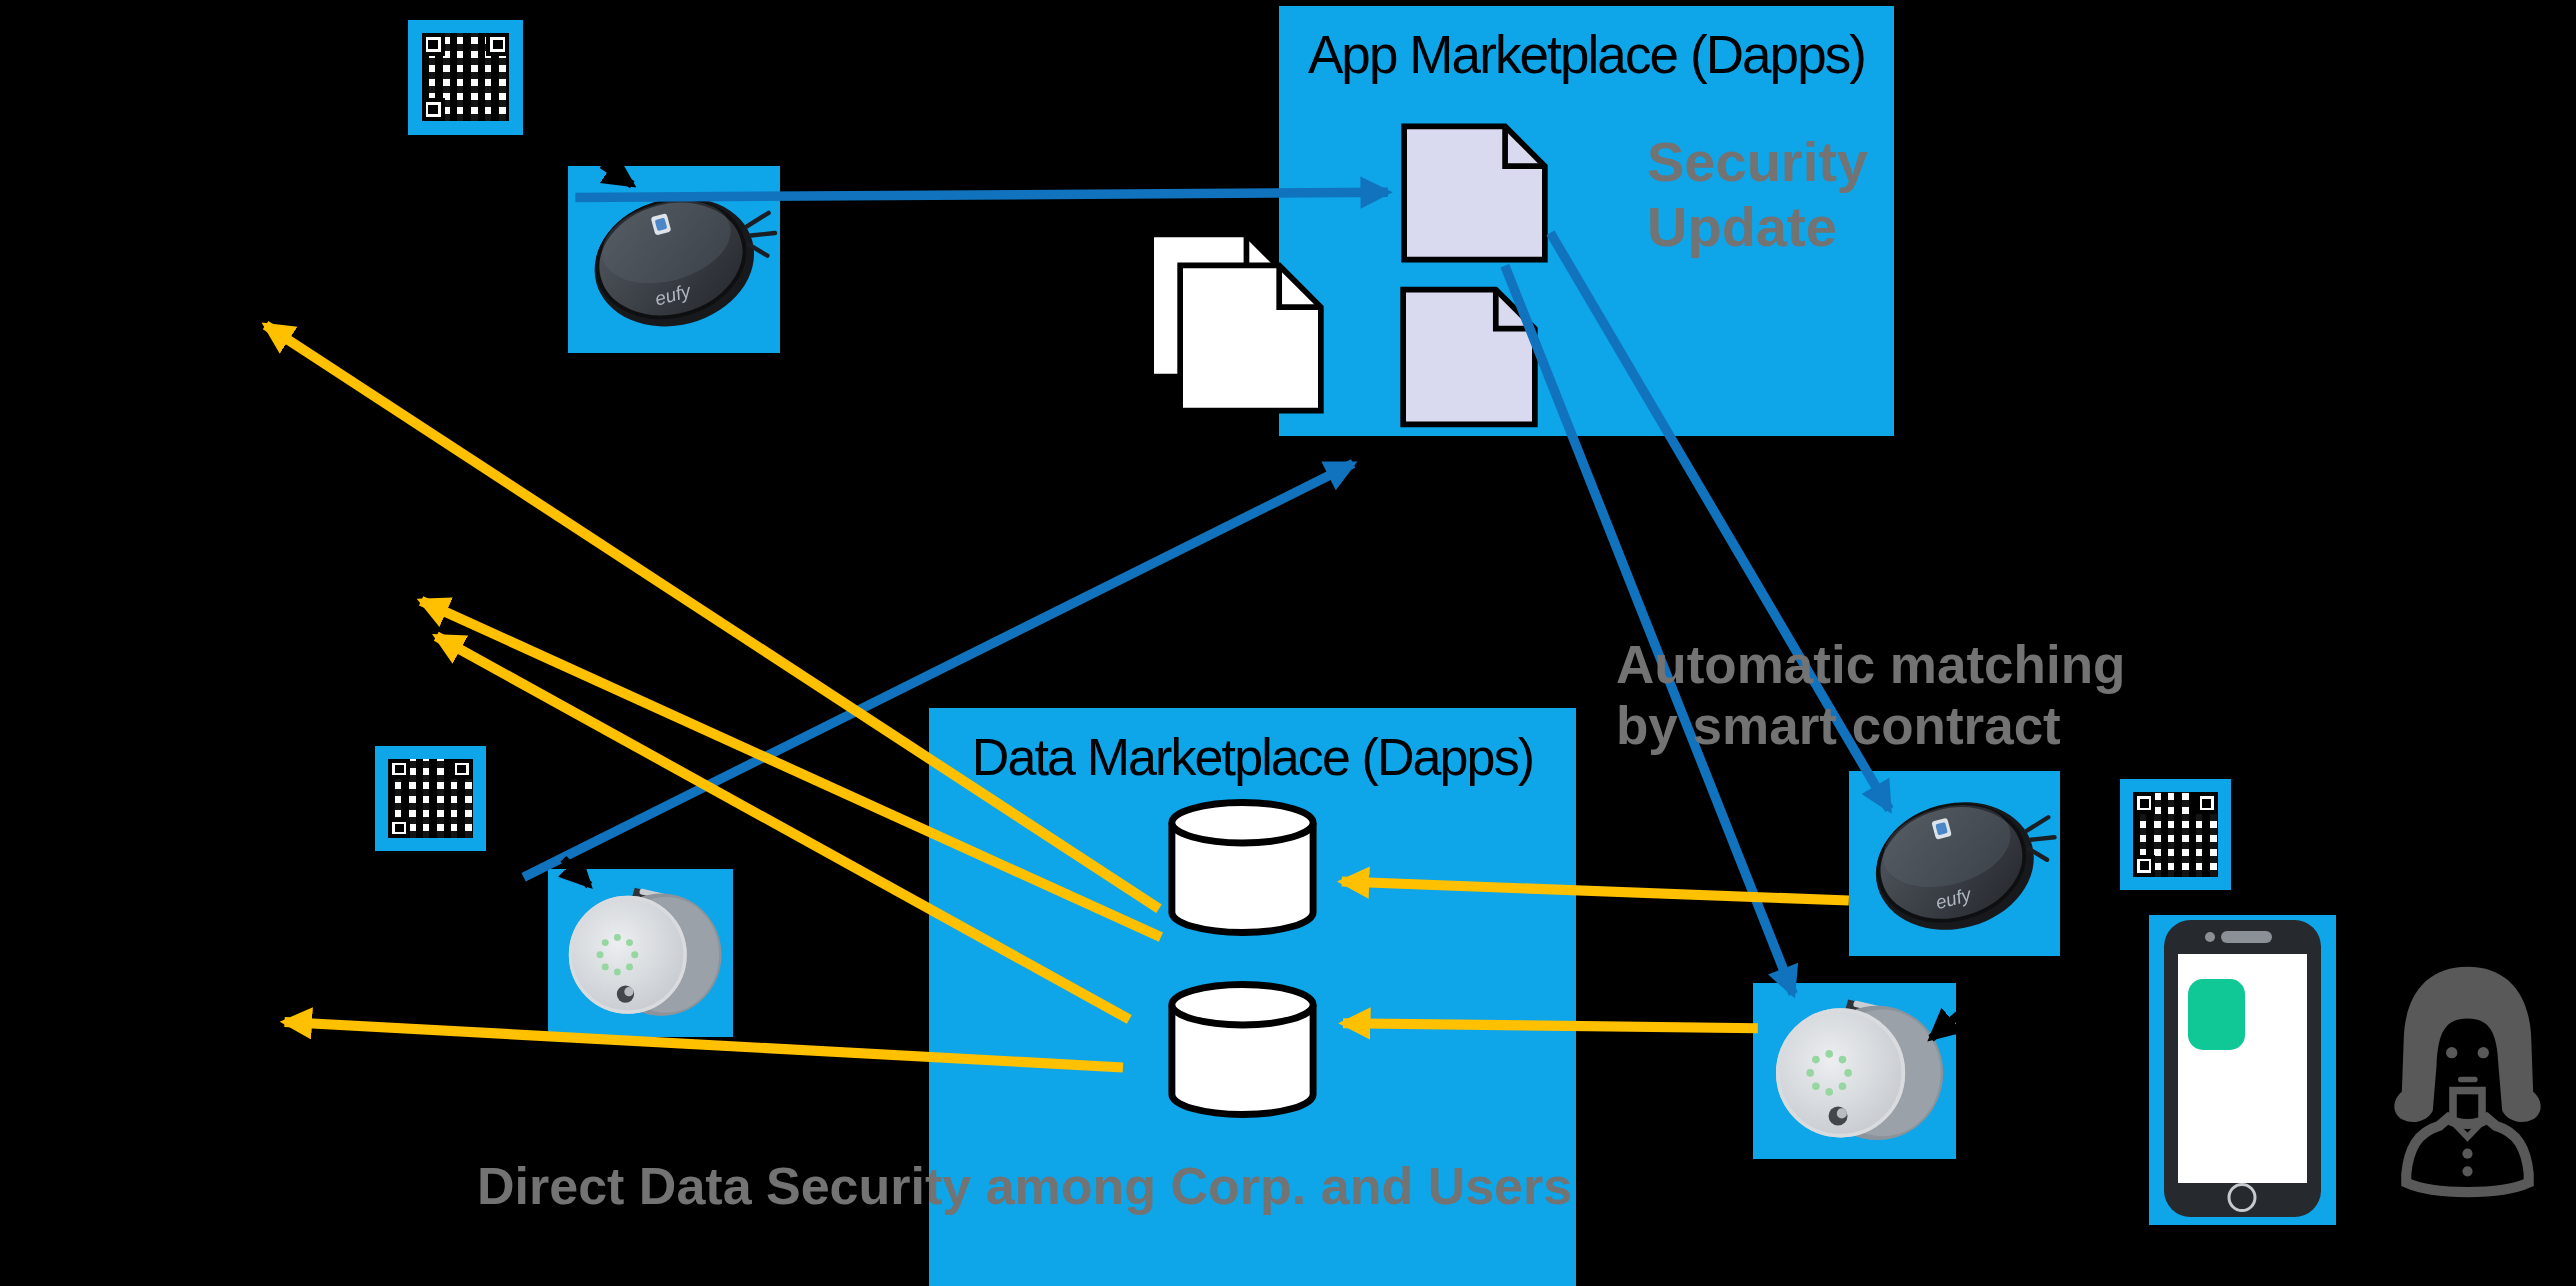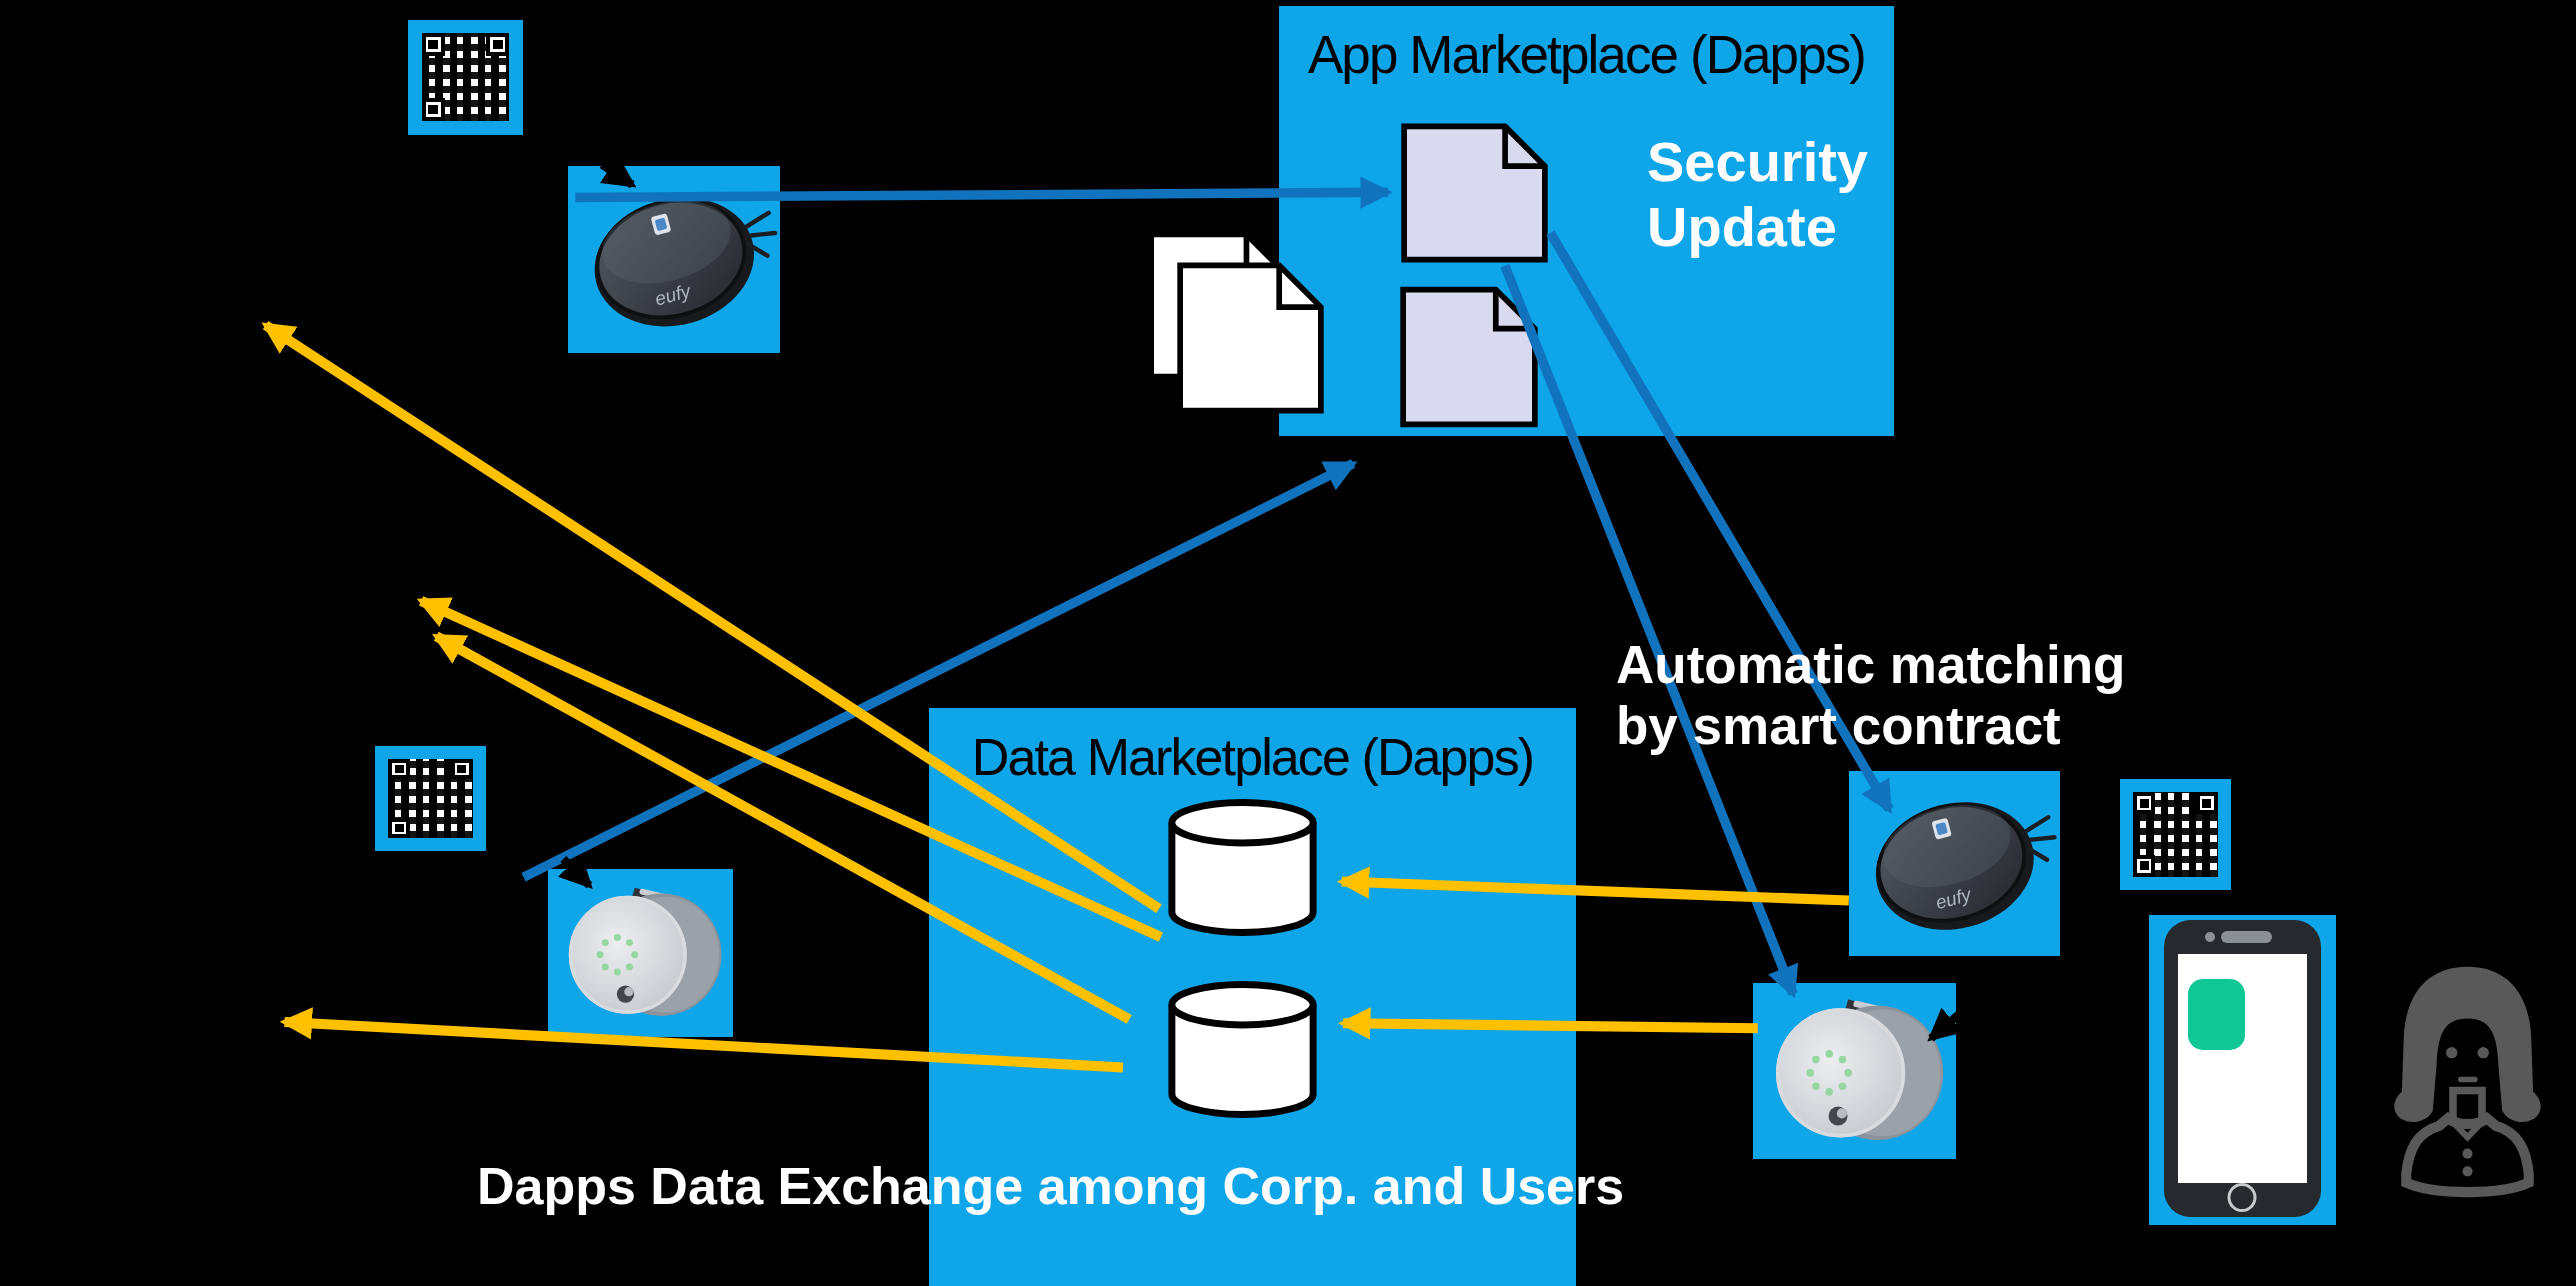--- a/index.html
+++ b/index.html
@@ -7,21 +7,21 @@
     position:relative; width:2576px; height:1287px; overflow:hidden;
     background:#000000; font-family:"Liberation Sans", sans-serif;
   }
   .wbox { position:absolute; background:#0ea5e9; }
   .abs  { position:absolute; }
   .box-title {
     position:absolute; width:100%; text-align:center; color:#000;
     font-size:53px; letter-spacing:-1.9px; white-space:nowrap;
   }
   .red-note {
-    position:absolute; color:#ffffff; font-weight:bold;
+    position:absolute; color:#737373; font-weight:bold;
     white-space:pre-line; line-height:1.16; z-index:60;
   }
   svg.overlay { position:absolute; left:0; top:0; z-index:50; pointer-events:none; }
   svg.devart  { position:absolute; left:0; top:0; width:100%; height:100%; }
 
   
   .qr { position:absolute; inset:12%;
     background-image:
       repeating-linear-gradient(0deg, rgba(0,0,0,0.92) 0 7px, transparent 7px 14px),
       repeating-linear-gradient(90deg, #000 0 7px, #fff 7px 12.6px, #000 12.6px 21px, #fff 21px 28px);
@@ -271,16 +271,16 @@
     <g stroke="#000000" stroke-width="13" fill="none">
       <line x1="952" y1="260" x2="1000" y2="292" marker-end="url(#mK)"></line>
       <line x1="891" y1="1358" x2="932" y2="1400" marker-end="url(#mK)"></line>
       <line x1="3098" y1="1604" x2="3054" y2="1642" marker-end="url(#mK)"></line>
     </g>
   </svg>
 
   <div class="red-note" style="left:1616px; top:634px; font-size:53px;">Automatic matching
 by smart contract</div>
 
-  <div class="red-note" style="left:477px; top:1156px; font-size:52px; white-space:nowrap;">Dapps Data Exchange among Corp. and Users</div>
+  <div class="red-note" style="left:477px; top:1156px; font-size:52px; white-space:nowrap;">Direct Data Security among Corp. and Users</div>
 
 </div>
 
 
 </body></html>

